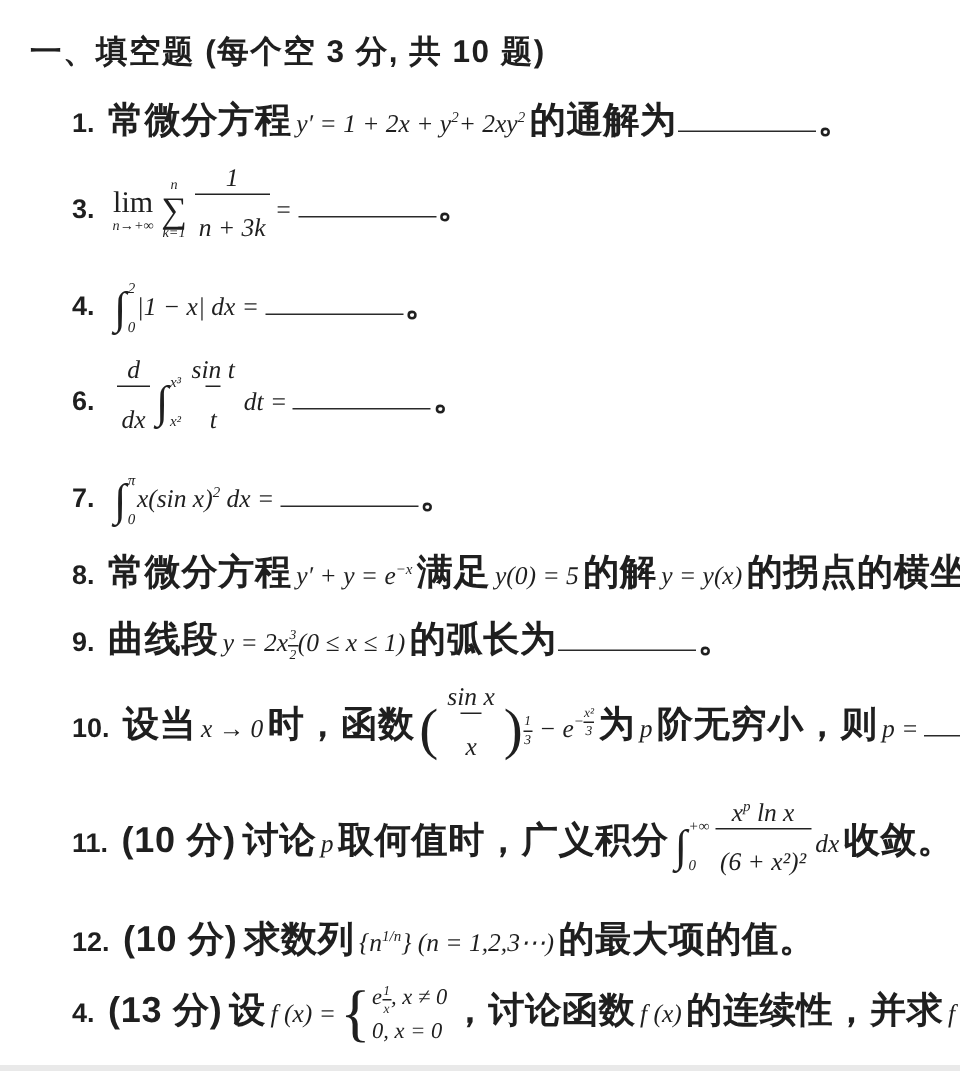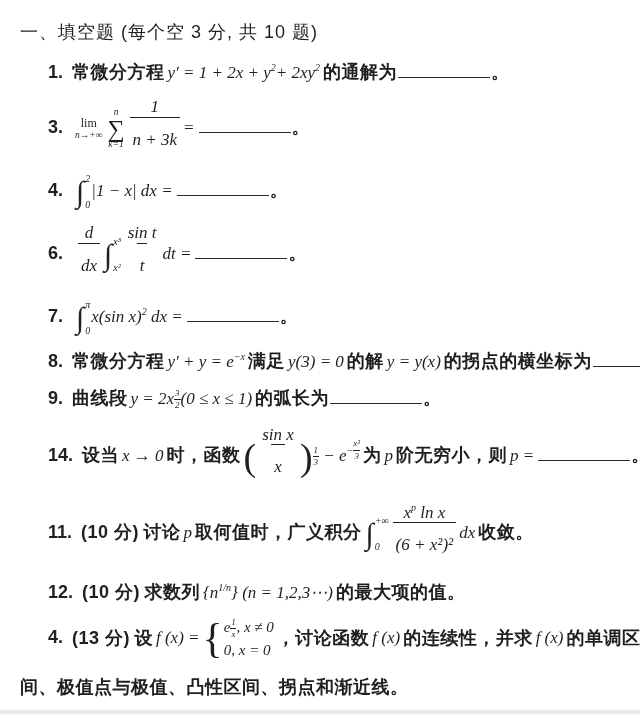--- a/index.html
+++ b/index.html
@@ -1,32 +1,32 @@
 <!DOCTYPE html>
 <html><head>
 <meta charset="utf-8">
 <style>
   *{box-sizing:border-box;}
   html,body{margin:0;padding:0;}
   body{width:640px;height:714px;background:#ffffff;color:#1f1f1f;
        font-family:"Liberation Sans","DejaVu Sans",sans-serif;position:relative;overflow:hidden;}
   .page{padding:14px 16px 0 20px;}
-  .sec-title{font-size:18px;font-weight:400;letter-spacing:1px;margin:6px 0 16px 0;white-space:nowrap;}
+  .sec-title{font-size:21px;font-weight:700;letter-spacing:1px;margin:6px 0 16px 0;white-space:nowrap;}
   .sec-title .note{margin-left:14px;}
   .q{padding-left:28px;white-space:nowrap;margin:0 0 13px 0;}
   .q.cont{padding-left:0;}
   .qno{font-weight:700;font-size:18px;margin-right:9px;letter-spacing:0;}
-  .cjk{font-weight:700;font-size:18px;letter-spacing:0.5px;}
+  .cjk{font-weight:700;font-size:24px;letter-spacing:0.5px;}
   .m{font-family:"Liberation Serif","DejaVu Serif",serif;font-style:italic;font-size:17px;margin:0 3px;}
   sup{font-size:10px;}
   .frac{display:inline-flex;flex-direction:column;align-items:center;vertical-align:middle;line-height:1.15;margin:0 3px;}
   .fnum{padding:0 3px;}
   .fden{border-top:1.2px solid #222;padding:12px 3px;}
   .limwrap{display:inline-flex;flex-direction:column;align-items:center;vertical-align:middle;line-height:1;margin-right:3px;}
-  .lim{font-style:normal;font-size:12px;}
+  .lim{font-style:normal;font-size:20px;}
   .under{font-size:9.5px;margin-top:2px;}
   .sumwrap{display:inline-flex;flex-direction:column;align-items:center;vertical-align:middle;line-height:1;margin:0 2px;}
   .sum-lim{font-size:9.5px;}
   .sigma{font-size:24px;font-style:normal;line-height:0.95;}
   .intwrap{display:inline-flex;align-items:center;vertical-align:middle;margin:0 1px;}
   .int{font-size:30px;font-style:normal;line-height:1;font-weight:400;}
   .intlims{display:inline-flex;flex-direction:column;justify-content:space-between;height:36px;font-size:10px;line-height:1;margin-left:1px;}
   .blank{display:inline-block;width:92px;border-bottom:1.7px solid #2a2a2a;height:14px;margin:0 1px;}
   .blank.sm{width:64px;}
   .supfrac{display:inline-flex;flex-direction:column;align-items:center;font-size:9px;line-height:1.25;vertical-align:8px;
@@ -99,32 +99,32 @@
     <span class="qno">7.</span><span class="m"><span class="intwrap">
           <span class="int">∫</span>
           <span class="intlims">
             <span>π</span>
             <span>0</span>
           </span>
         </span><span>x(sin x)</span><sup>2</sup> <span>dx =</span></span><span class="blank"></span><span class="cjk">。</span>
   </div>
 
   <div class="q">
-    <span class="qno">8.</span><span class="cjk">常微分方程</span><span class="m"><span>y′ + y = e</span><sup>−x</sup></span><span class="cjk">满足</span><span class="m">y(3) = 0</span><span class="cjk">的解</span><span class="m">y = y(x)</span><span class="cjk">的拐点的横坐标为</span><span class="blank sm"></span>
+    <span class="qno">8.</span><span class="cjk">常微分方程</span><span class="m"><span>y′ + y = e</span><sup>−x</sup></span><span class="cjk">满足</span><span class="m">y(0) = 5</span><span class="cjk">的解</span><span class="m">y = y(x)</span><span class="cjk">的拐点的横坐标为</span><span class="blank sm"></span>
   </div>
 
   <div class="q">
     <span class="qno">9.</span><span class="cjk">曲线段</span><span class="m"><span>y = 2x</span><span class="supfrac">
           <span>3</span>
           <span class="fden">2</span>
         </span><span>(0 ≤ x ≤ 1)</span></span><span class="cjk">的弧长为</span><span class="blank"></span><span class="cjk">。</span>
   </div>
 
   <div class="q">
-    <span class="qno">14.</span><span class="cjk">设当</span><span class="m">x → 0</span><span class="cjk">时，函数</span><span class="m"><span class="bigp">(</span><span class="frac">
+    <span class="qno">10.</span><span class="cjk">设当</span><span class="m">x → 0</span><span class="cjk">时，函数</span><span class="m"><span class="bigp">(</span><span class="frac">
           <span class="fnum">sin x</span>
           <span class="fden">x</span>
         </span><span class="bigp">)</span><span class="supfrac">
           <span>1</span>
           <span class="fden">3</span>
         </span> <span>−</span> <span>e</span><span class="supwrap">
           <span>−</span>
           <span class="supfrac">
             <span>x²</span>
             <span class="fden">3</span>

